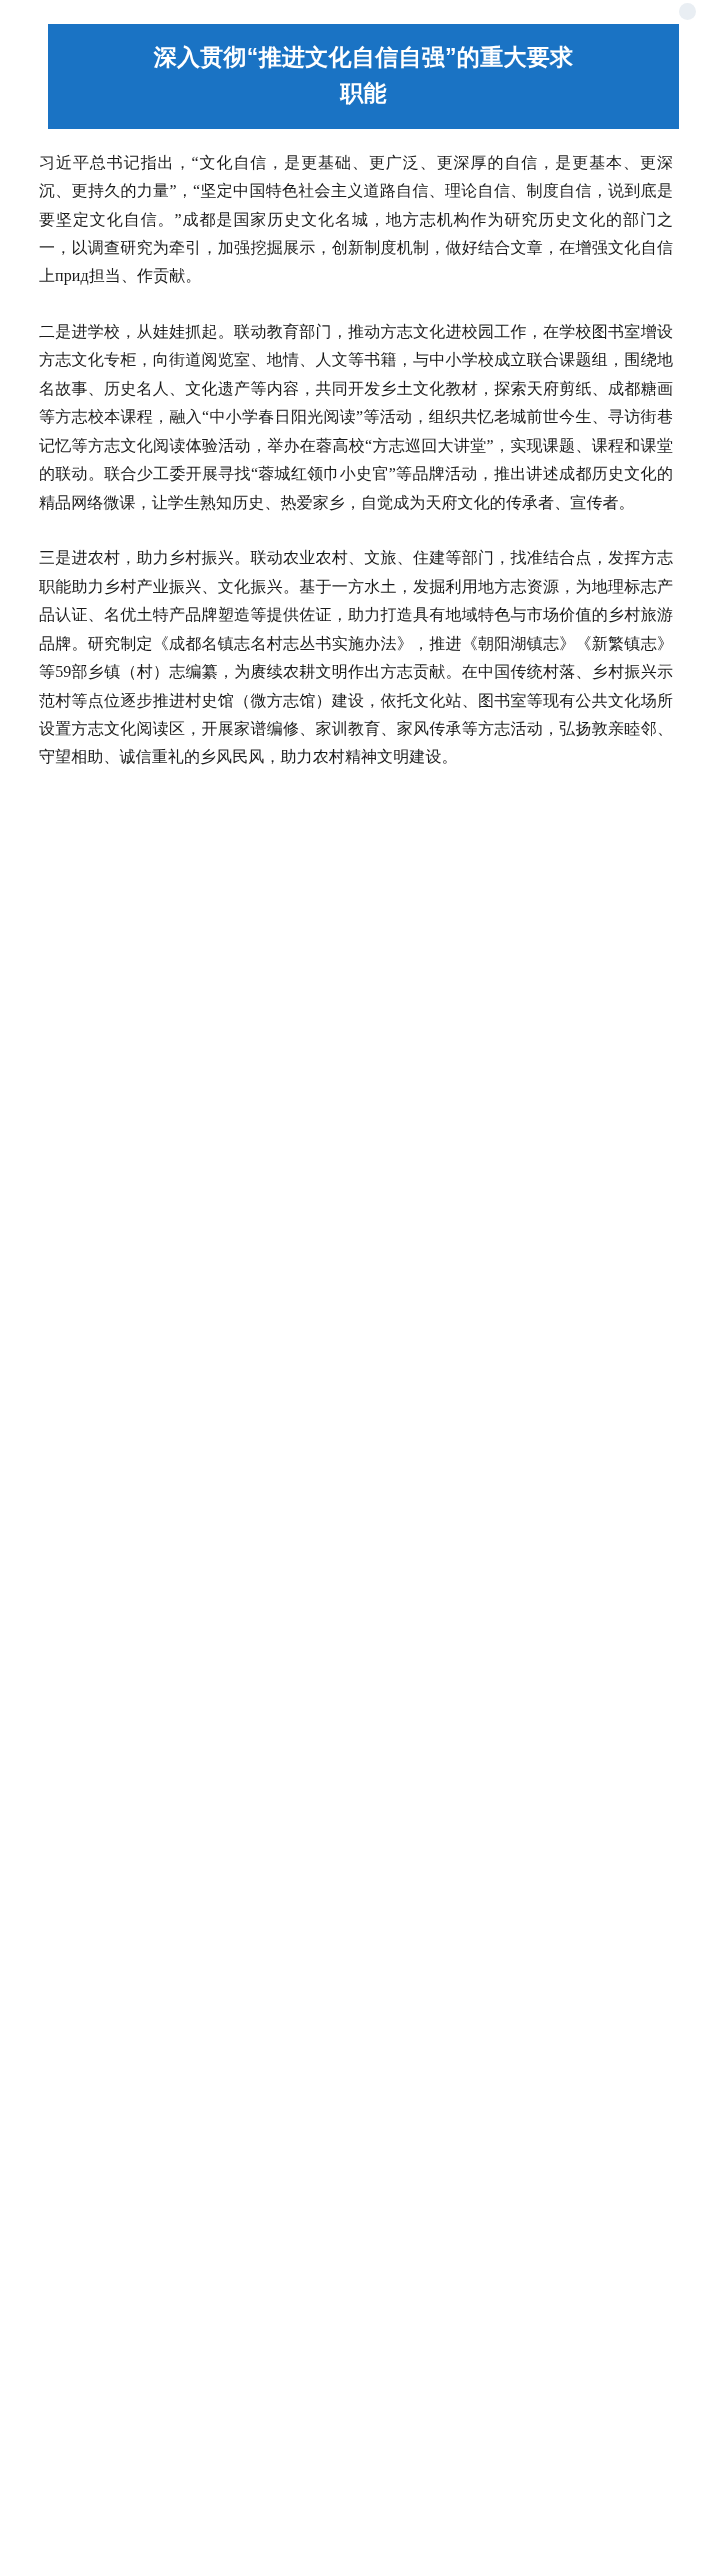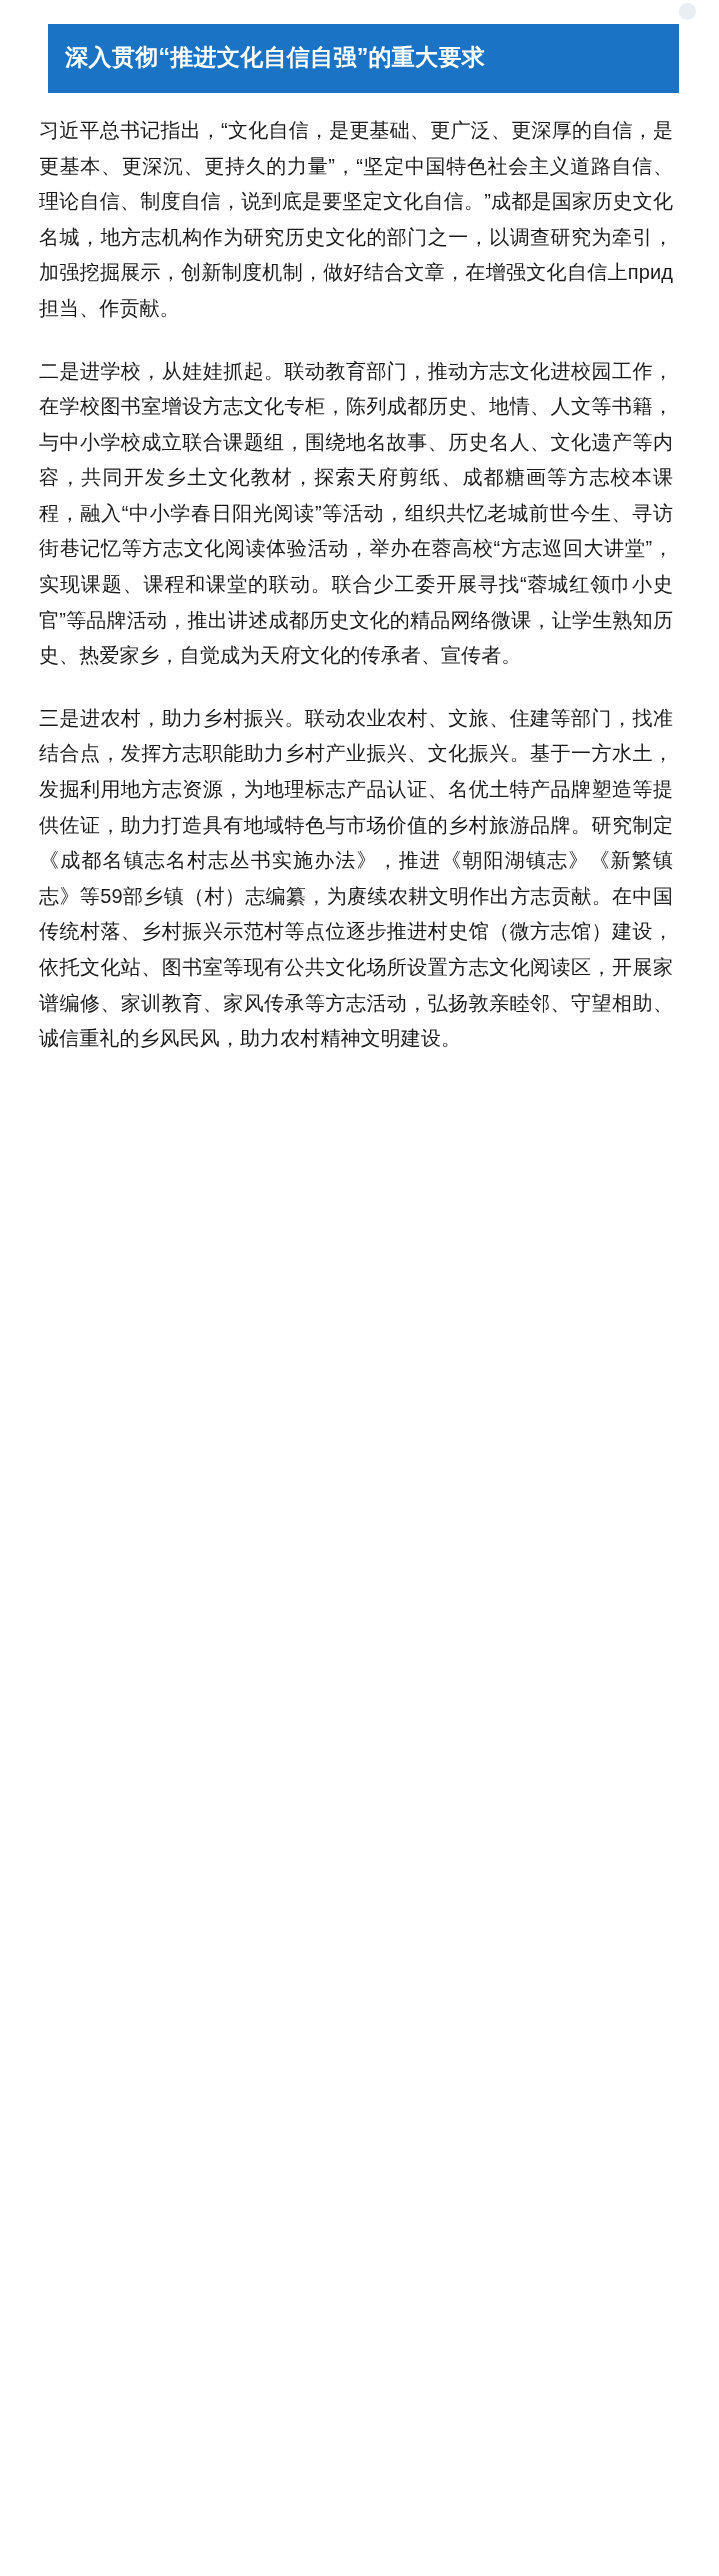--- a/index.html
+++ b/index.html
@@ -22,21 +22,21 @@
   .top-spacer {
     height: 24px;
   }
   .title-banner {
     margin: 0 41px 0 48px;
     background: #1a73c4;
     color: #ffffff;
     font-weight: bold;
     font-size: 23px;
     line-height: 1.55;
-    text-align: left;
+    text-align: center;
     padding: 16px 17.3px 17.3px 17.3px;
     box-sizing: border-box;
     letter-spacing: 0.3px;
   }
   .title-line {
     display: block;
   }
   .corner-dot {
     position: absolute;
     top: 2.7px;
@@ -45,46 +45,47 @@
     height: 17.3px;
     border-radius: 50%;
     background: #e9eef3;
   }
   .body-wrap {
     padding: 20px 39px 27px 39px;
     box-sizing: border-box;
   }
   p.para {
     margin: 0 8px 27px 0;
-    font-size: 20px;
+    font-size: 16px;
     line-height: 1.78;
     color: #1b1b1b;
     text-align: justify;
     text-justify: inter-ideograph;
     text-indent: 0;
-    font-family: Liberation Sans, sans-serif;
+    font-family: Liberation Serif, serif;
     letter-spacing: 0.1px;
   }
   p.para:last-child {
     margin-bottom: 0;
   }
 </style>
 </head>
 <body>
 
 <div class="page">
 
   <div class="corner-dot"></div>
 
   <div class="top-spacer"></div>
 
   <div class="title-banner">
     <span class="title-line">深入贯彻“推进文化自信自强”的重大要求</span>
+    <span class="title-line">职能</span>
   </div>
 
   <div class="body-wrap">
     <p class="para">习近平总书记指出，“文化自信，是更基础、更广泛、更深厚的自信，是更基本、更深沉、更持久的力量”，“坚定中国特色社会主义道路自信、理论自信、制度自信，说到底是要坚定文化自信。”成都是国家历史文化名城，地方志机构作为研究历史文化的部门之一，以调查研究为牵引，加强挖掘展示，创新制度机制，做好结合文章，在增强文化自信上прид担当、作贡献。</p>
-    <p class="para">二是进学校，从娃娃抓起。联动教育部门，推动方志文化进校园工作，在学校图书室增设方志文化专柜，陈列成都历史、地情、人文等书籍，与中小学校成立联合课题组，围绕地名故事、历史名人、文化遗产等内容，共同开发乡土文化教材，探索天府剪纸、成都糖画等方志校本课程，融入“中小学春日阳光阅读”等活动，组织共忆老城前世今生、寻访街巷记忆等方志文化阅读体验活动，举办在蓉高校“方志巡回大讲堂”，实现课题、课程和课堂的联动。联合少工委开展寻找“蓉城红领巾小史官”等品牌活动，推出讲述成都历史文化的精品网络微课，让学生熟知历史、热爱家乡，自觉成为天府文化的传承者、宣传者。</p>
+    <p class="para">二是进学校，从娃娃抓起。联动教育部门，推动方志文化进校园工作，在学校图书室增设方志文化专柜，向街道阅览室、地情、人文等书籍，与中小学校成立联合课题组，围绕地名故事、历史名人、文化遗产等内容，共同开发乡土文化教材，探索天府剪纸、成都糖画等方志校本课程，融入“中小学春日阳光阅读”等活动，组织共忆老城前世今生、寻访街巷记忆等方志文化阅读体验活动，举办在蓉高校“方志巡回大讲堂”，实现课题、课程和课堂的联动。联合少工委开展寻找“蓉城红领巾小史官”等品牌活动，推出讲述成都历史文化的精品网络微课，让学生熟知历史、热爱家乡，自觉成为天府文化的传承者、宣传者。</p>
     <p class="para">三是进农村，助力乡村振兴。联动农业农村、文旅、住建等部门，找准结合点，发挥方志职能助力乡村产业振兴、文化振兴。基于一方水土，发掘利用地方志资源，为地理标志产品认证、名优土特产品牌塑造等提供佐证，助力打造具有地域特色与市场价值的乡村旅游品牌。研究制定《成都名镇志名村志丛书实施办法》，推进《朝阳湖镇志》《新繁镇志》等59部乡镇（村）志编纂，为赓续农耕文明作出方志贡献。在中国传统村落、乡村振兴示范村等点位逐步推进村史馆（微方志馆）建设，依托文化站、图书室等现有公共文化场所设置方志文化阅读区，开展家谱编修、家训教育、家风传承等方志活动，弘扬敦亲睦邻、守望相助、诚信重礼的乡风民风，助力农村精神文明建设。</p>
   </div>
 
 </div>
 
 
 </body></html>

